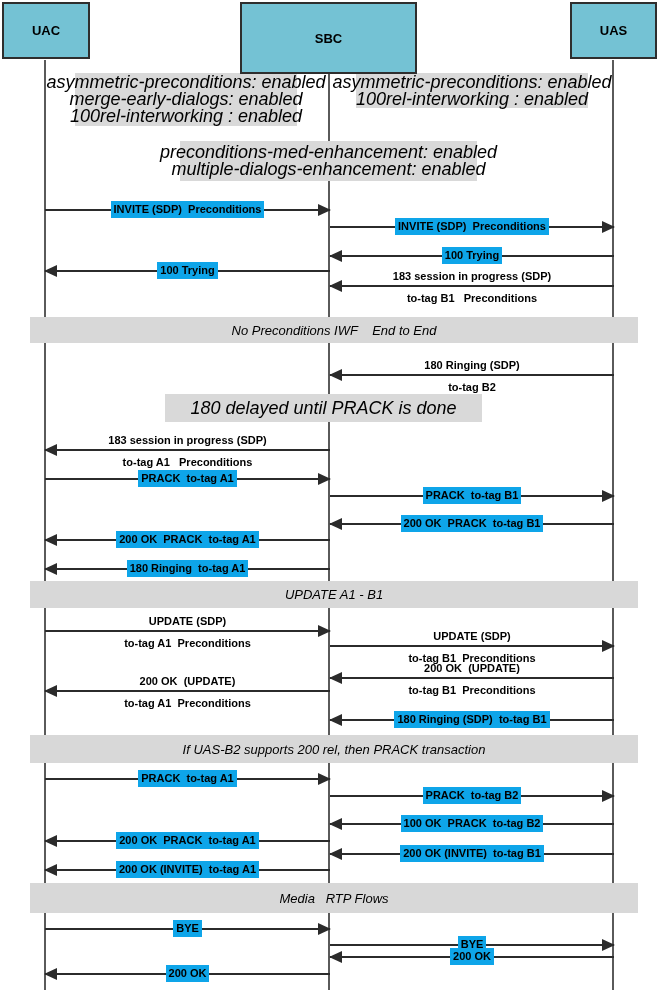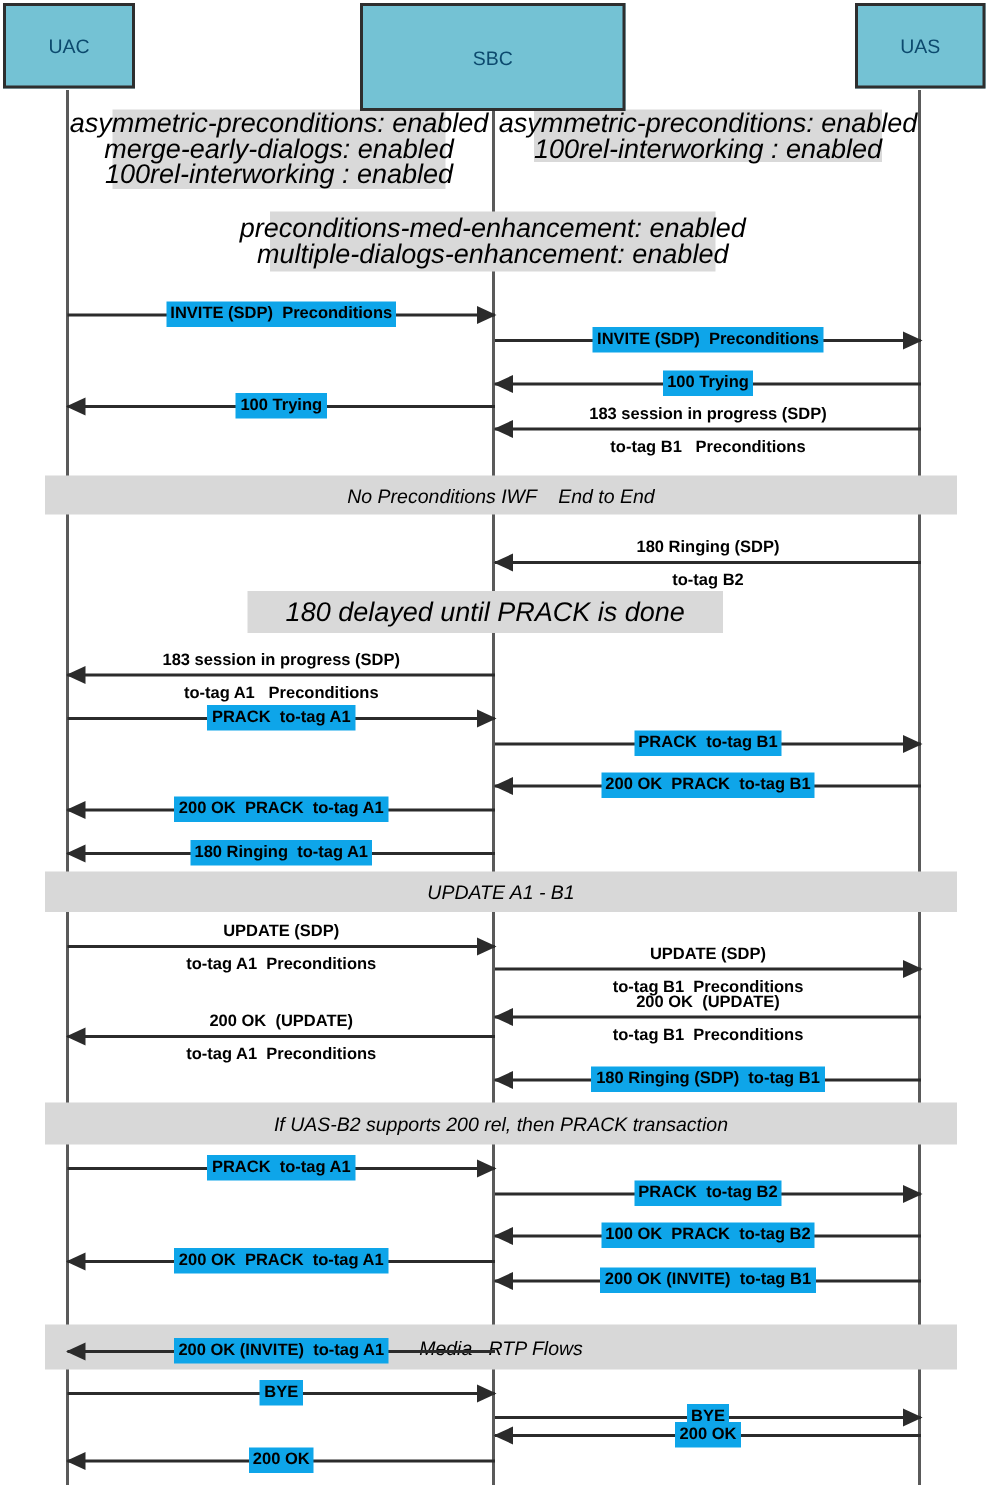--- a/index.html
+++ b/index.html
@@ -21,23 +21,23 @@
   }
   
   .actor {
     position: absolute;
     background: var(--actor-fill);
     border: 2px solid var(--actor-border);
     box-sizing: border-box;
     display: flex;
     align-items: center;
     justify-content: center;
-    font-weight: normal;
+    font-weight: bold;
     font-size: 13px;
-    color: #0c4a6e;
+    color: #000000;
     z-index: 5;
   }
   
   .lifeline {
     position: absolute;
     width: 2px;
     top: 60px;
     height: 930px;
     background: var(--lifeline-color);
     z-index: 1;
@@ -263,21 +263,21 @@
     <div class="lbl"><span>100 OK  PRACK  to-tag B2</span></div>
   </div>
   <div class="msg colL dirL single" style="top:840px">
     <span class="ah"></span>
     <div class="lbl"><span>200 OK  PRACK  to-tag A1</span></div>
   </div>
   <div class="msg colR dirL single" style="top:853px">
     <span class="ah"></span>
     <div class="lbl"><span>200 OK (INVITE)  to-tag B1</span></div>
   </div>
-  <div class="msg colL dirL single" style="top:900px">
+  <div class="msg colL dirL single" style="top:869px">
     <span class="ah"></span>
     <div class="lbl"><span>200 OK (INVITE)  to-tag A1</span></div>
   </div>
   <div class="msg colL dirR single" style="top:928px">
     <span class="ah"></span>
     <div class="lbl"><span>BYE</span></div>
   </div>
   <div class="msg colR dirR single" style="top:944px">
     <span class="ah"></span>
     <div class="lbl"><span>BYE</span></div>

